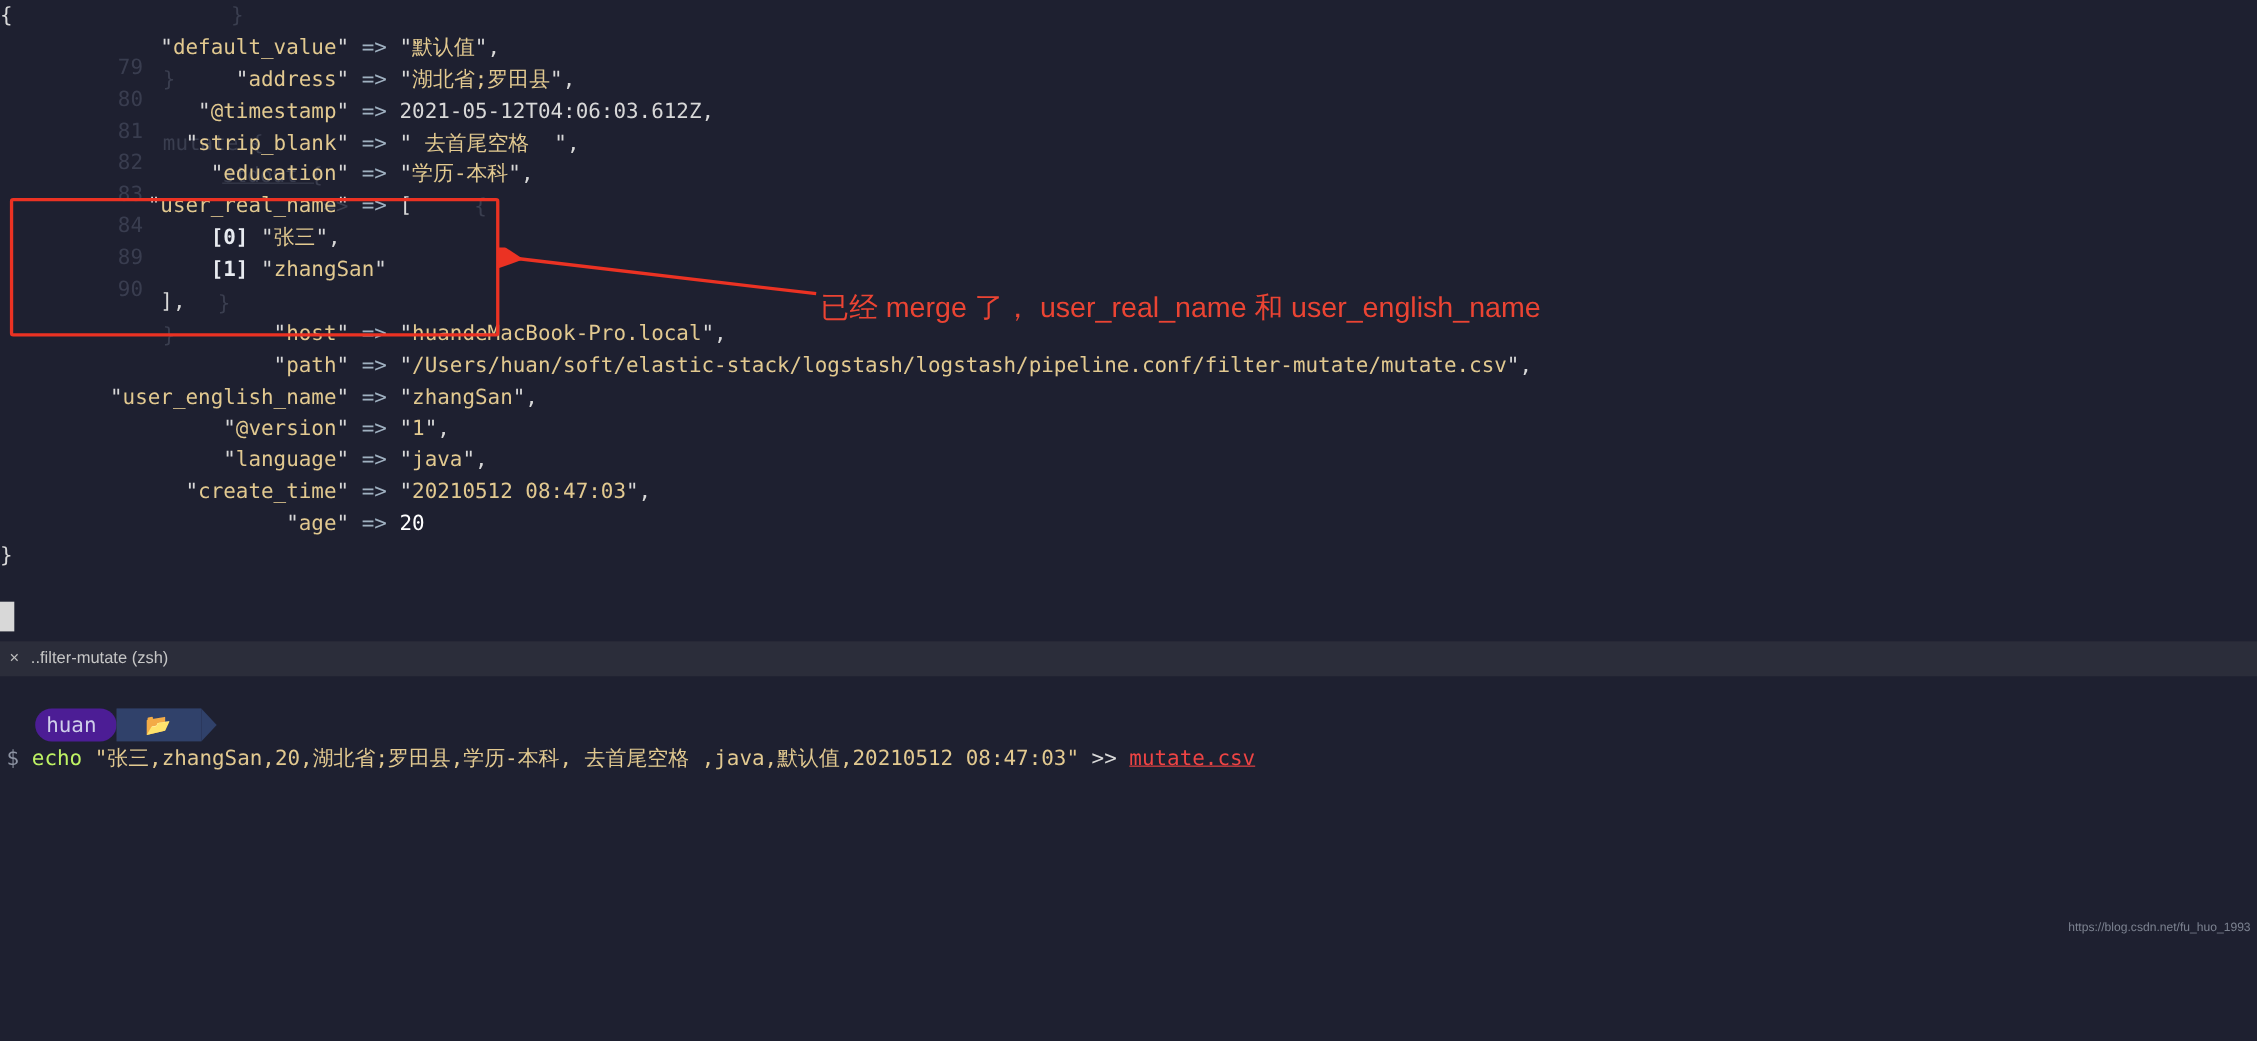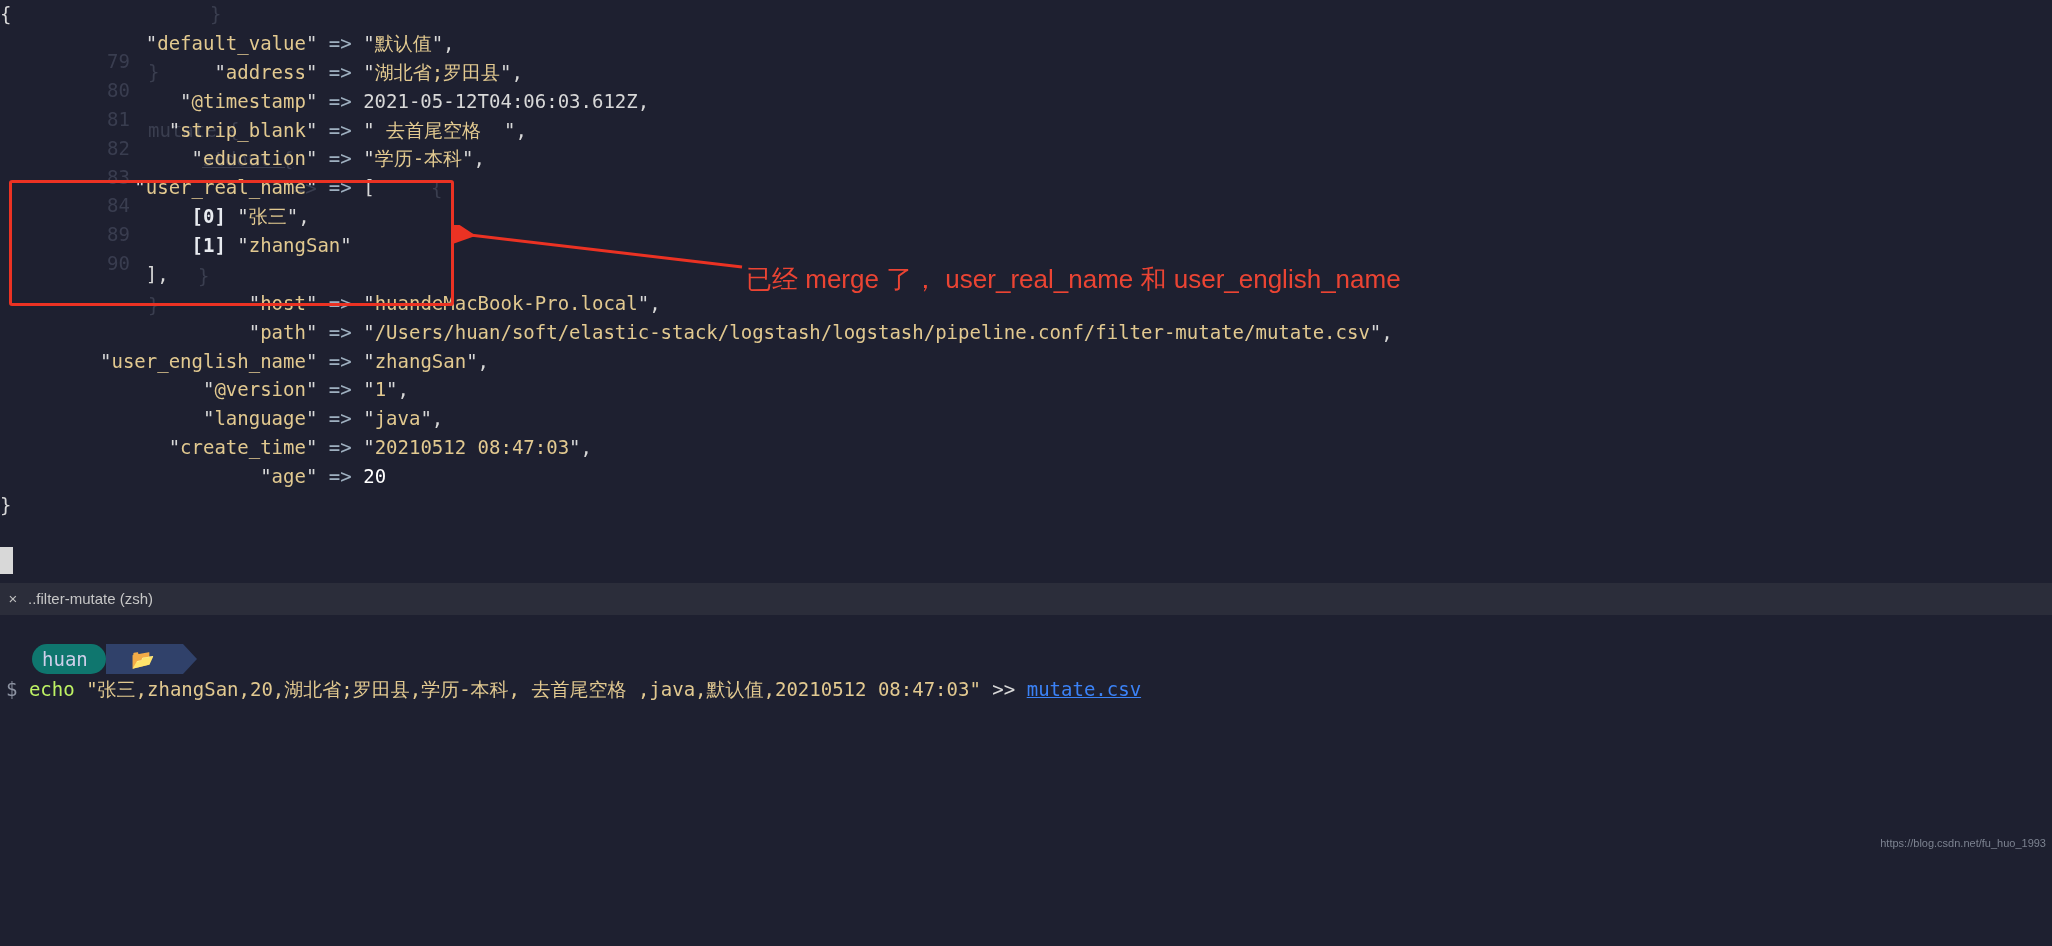--- a/index.html
+++ b/index.html
@@ -22,31 +22,31 @@
 
   .highlight-box { position:absolute; border:3px solid #eb3223; border-radius:3px; left:9px; top:180px; width:445px; height:126px; }
   .arrow-svg { position:absolute; left:452px; top:225px; }
   .annot { position:absolute; left:746px; top:260px; color:#eb4433; font-size:26px; font-family:"PingFang SC","Hiragino Sans GB",sans-serif; white-space:nowrap; }
 
   .tabbar { position:absolute; left:0; top:583px; height:32px; width:100%; background:#2b2d3a; display:flex; align-items:center; padding-left:6px; font-size:15px; color:#c6c6c6; font-family:"Helvetica Neue",Arial,sans-serif;}
   .tabbar .close { width:14px; text-align:center; color:#bfbfbf; margin-right:8px; cursor:pointer;}
   .terminal { position:absolute; left:0; top:615px; height:90px; width:100%; background:#1e2030; }
   .term-row1 { position:absolute; left:0; top:29px; height:30px; width:100%; display:flex; align-items:center; font-size:19px;}
   .apple { margin:0 18px 0 14px; color:#9aa0b0; font-size:18px;}
-  .seg-user { background:#0f766e; color:#cfcfea; padding:0 18px 0 10px; height:30px; display:flex; align-items:center; position:relative;border-radius:15px;}
+  .seg-user { background:#4c1d95; color:#cfcfea; padding:0 18px 0 10px; height:30px; display:flex; align-items:center; position:relative;border-radius:15px;}
   .seg-user::after{content:"";position:absolute;right:-14px;top:0;border-top:15px solid transparent;border-bottom:15px solid transparent;border-left:14px solid #2e3344;}
   .seg-path { background:#30416a; color:#9fb8d6; padding:0 18px 0 26px; height:30px; display:flex; align-items:center; position:relative;}
   .seg-path::after{content:"";position:absolute;right:-14px;top:0;border-top:15px solid transparent;border-bottom:15px solid transparent;border-left:14px solid #30416a;}
   .folder-ic{margin-right:10px;color:#7fa3d0;}
   .term-row2 { position:absolute; left:0; top:60px; width:100%; font-size:19px; white-space:pre; padding-left:6px;}
   .t-prompt{color:#8d93a2;}
   .t-cmd{color:#bef264;}
   .t-ystr{color:#e2c990;}
   .t-op{color:#d8d8d8;}
-  .t-file{color:#3b82f6; text-decoration:underline;}
+  .t-file{color:#ef4444; text-decoration:underline;}
   .watermark{position:absolute;right:6px;bottom:1px;font-size:11px;color:#7c8290;font-family:Arial,sans-serif;}
 </style>
 </head>
 <body>
 
 <div class="editor">
 
   <div class="gutter" id="gutter">
       <div>79</div>
       <div>80</div>

